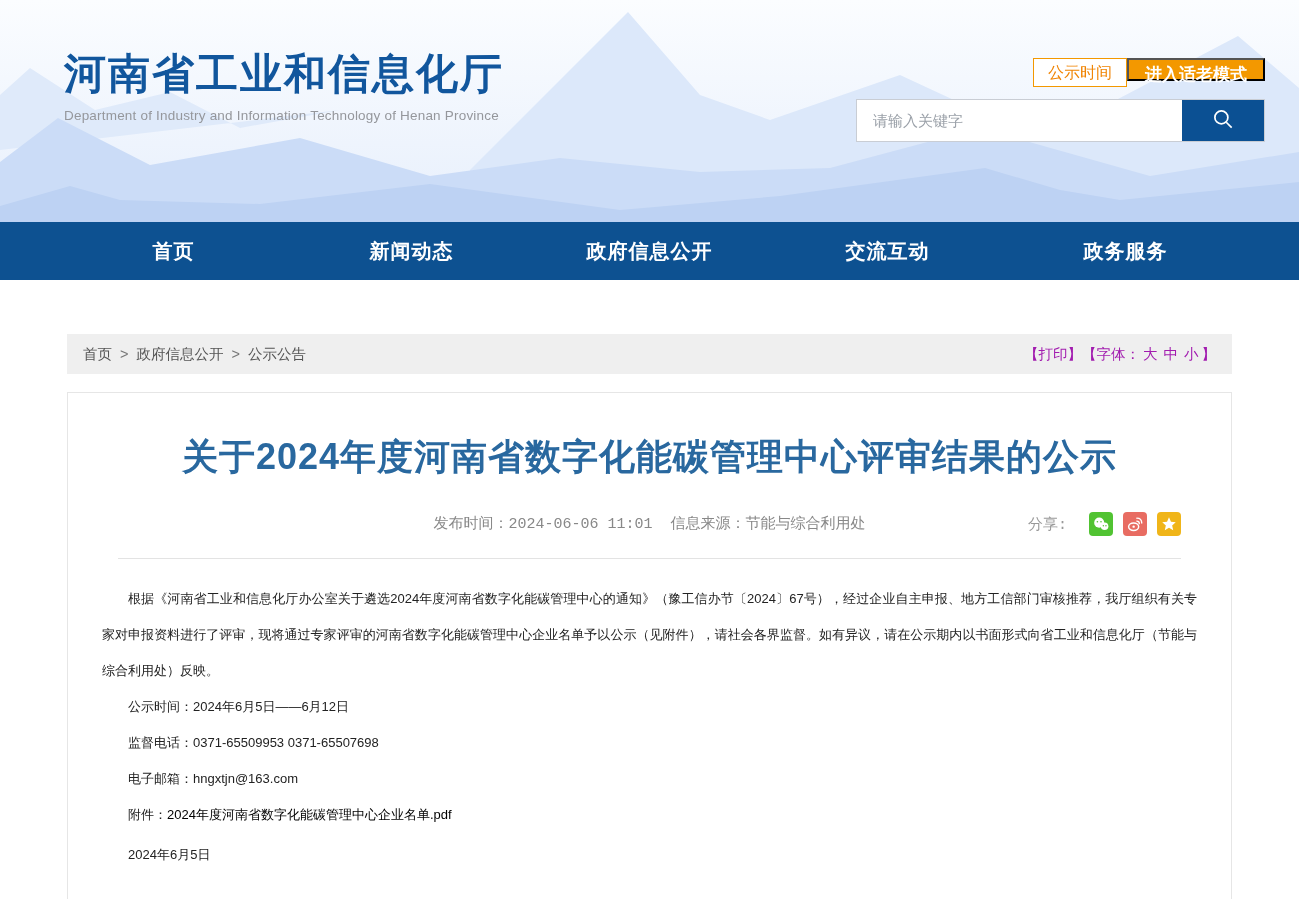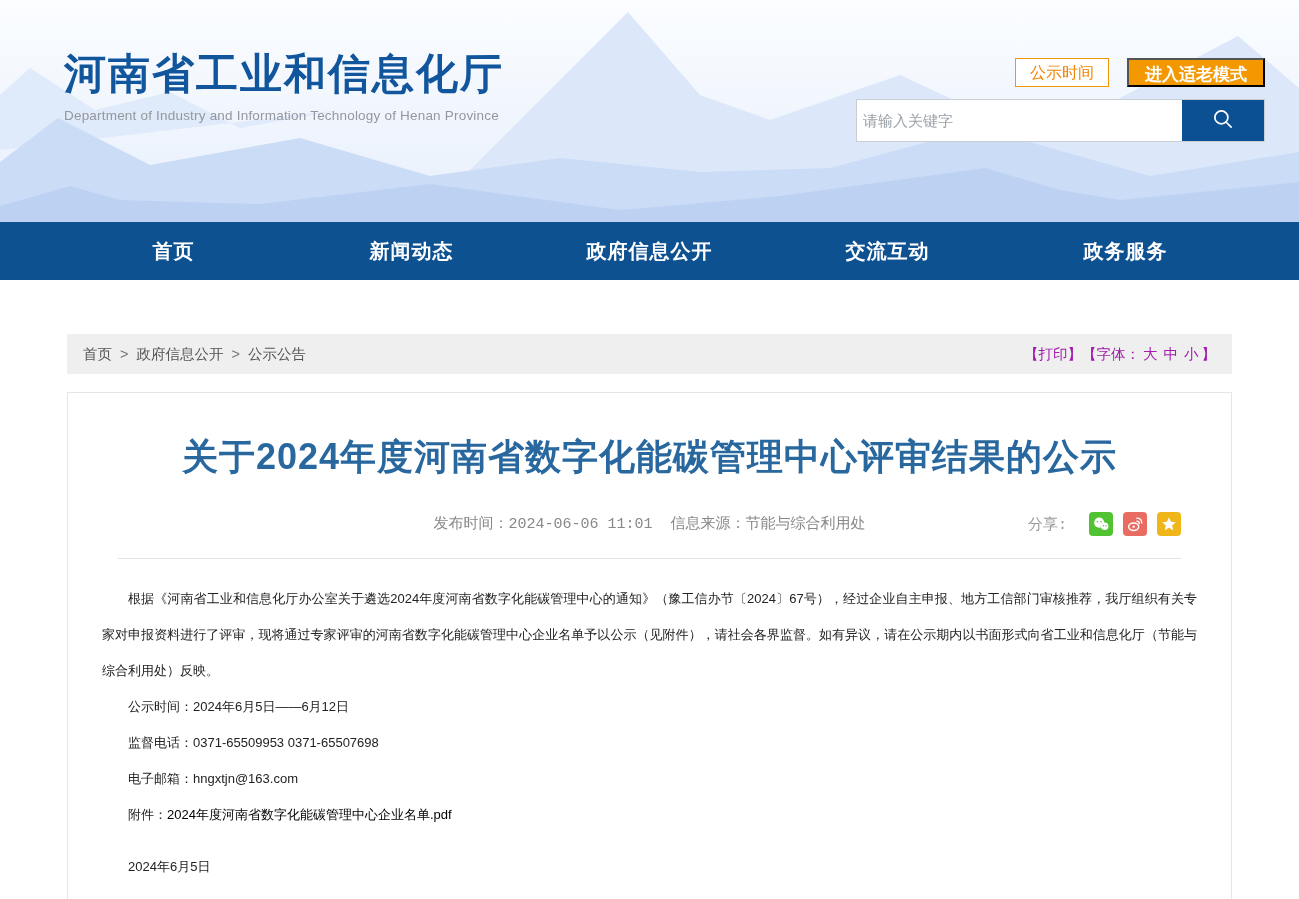--- a/index.html
+++ b/index.html
@@ -10,26 +10,26 @@
   .banner { position:relative; width:1299px; height:222px; overflow:hidden;
     background:linear-gradient(#fbfdff, #e7effc); }
   .banner svg.mountains { position:absolute; left:0; top:0; }
   .logo { position:absolute; left:64px; top:46px; z-index:2; }
   .logo .cn { font-size:42px; font-weight:bold; color:#11569d; letter-spacing:2px; }
   .logo .en { margin-top:6px; font-size:13.5px; color:#95979c; letter-spacing:.2px; }
 
   .header-tools { position:absolute; right:34px; top:58px; z-index:3; display:flex; }
   .btn-access { height:29px; line-height:27px; padding:0 14px; background:#fff;
     border:1px solid #f39800; color:#f08300; font-size:16px; cursor:pointer; }
-  .btn-elder { height:29px; line-height:29px; padding:0 16px; background:#f39800;
-    color:#fff; font-size:17px; font-weight:bold; cursor:pointer;margin-left:18px; }
+  .btn-elder { height:23px; line-height:29px; padding:0 16px; background:#f39800;
+    color:#fff; font-size:17px; font-weight:bold; cursor:pointer; }
 
   .search-bar { position:absolute; right:34px; top:99px; z-index:3; display:flex;
     width:409px; height:43px; border:1px solid #c9cdd4; background:#fff; }
-  .search-input { flex:1; border:none; outline:none; padding:0 6px; font-size:15px; color:#333;
+  .search-input { flex:1; border:none; outline:none; padding:0 16px; font-size:15px; color:#333;
     font-family:"Liberation Sans","DejaVu Sans",sans-serif; }
   .search-input::placeholder { color:#9aa0a8; }
   .search-btn { width:82px; height:100%; background:#0b5093; border:none; cursor:pointer;
     display:flex; align-items:center; justify-content:center; }
 
   
   .nav { width:1299px; height:58px; background:#0d5191; }
   .nav-inner { width:1190px; height:100%; margin:0 auto; display:flex; }
   .nav-item { flex:1; display:flex; align-items:center; justify-content:center;
     color:#fff; font-size:20px; font-weight:bold; letter-spacing:1px; cursor:pointer; }
@@ -58,21 +58,21 @@
     display:flex; align-items:center; justify-content:center; }
   .ico-wechat { background:#51c332; }
   .ico-weibo  { background:#e86c62; }
   .ico-star   { background:#f0b519; }
   .meta-hr { border:none; border-top:1px solid #e3e3e3; margin:20px 16px 0 16px; }
 
   .art-body { margin-top:22px; font-size:13px; color:#222; line-height:36px; }
   .art-body p { text-indent:2em; text-align:justify; }
   .attach-line { text-indent:2em; }
   .attach-link { color:#000000; text-decoration:none; cursor:pointer; }
-  .art-date { text-align:right; margin-top:16px; }
+  .art-date { text-align:right; margin-top:4px; }
 </style>
 </head>
 <body>
 
 <div class="banner">
   <svg class="mountains" width="1299" height="222" viewBox="0 0 1299 222">
     <path fill="#dfeafa" d="M0,95 L30,68 L95,110 L170,92 L240,128 L340,110 L0,150 Z"></path>
     <path fill="#dce8fa" d="M470,170 L628,12 L700,95 L770,120 L900,75 L1040,140 L1238,36 L1299,88 L1299,222 L470,222 Z"></path>
     <path fill="#cbdcf7" d="M0,162 L58,118 L150,165 L300,138 L430,176 L560,158 L700,172 L830,168 L980,128 L1150,176 L1299,152 L1299,222 L0,222 Z"></path>
     <path fill="#bdd2f3" d="M0,206 L70,186 L120,200 L260,204 L430,184 L620,210 L780,196 L985,168 L1060,190 L1120,200 L1299,182 L1299,222 L0,222 Z"></path>

